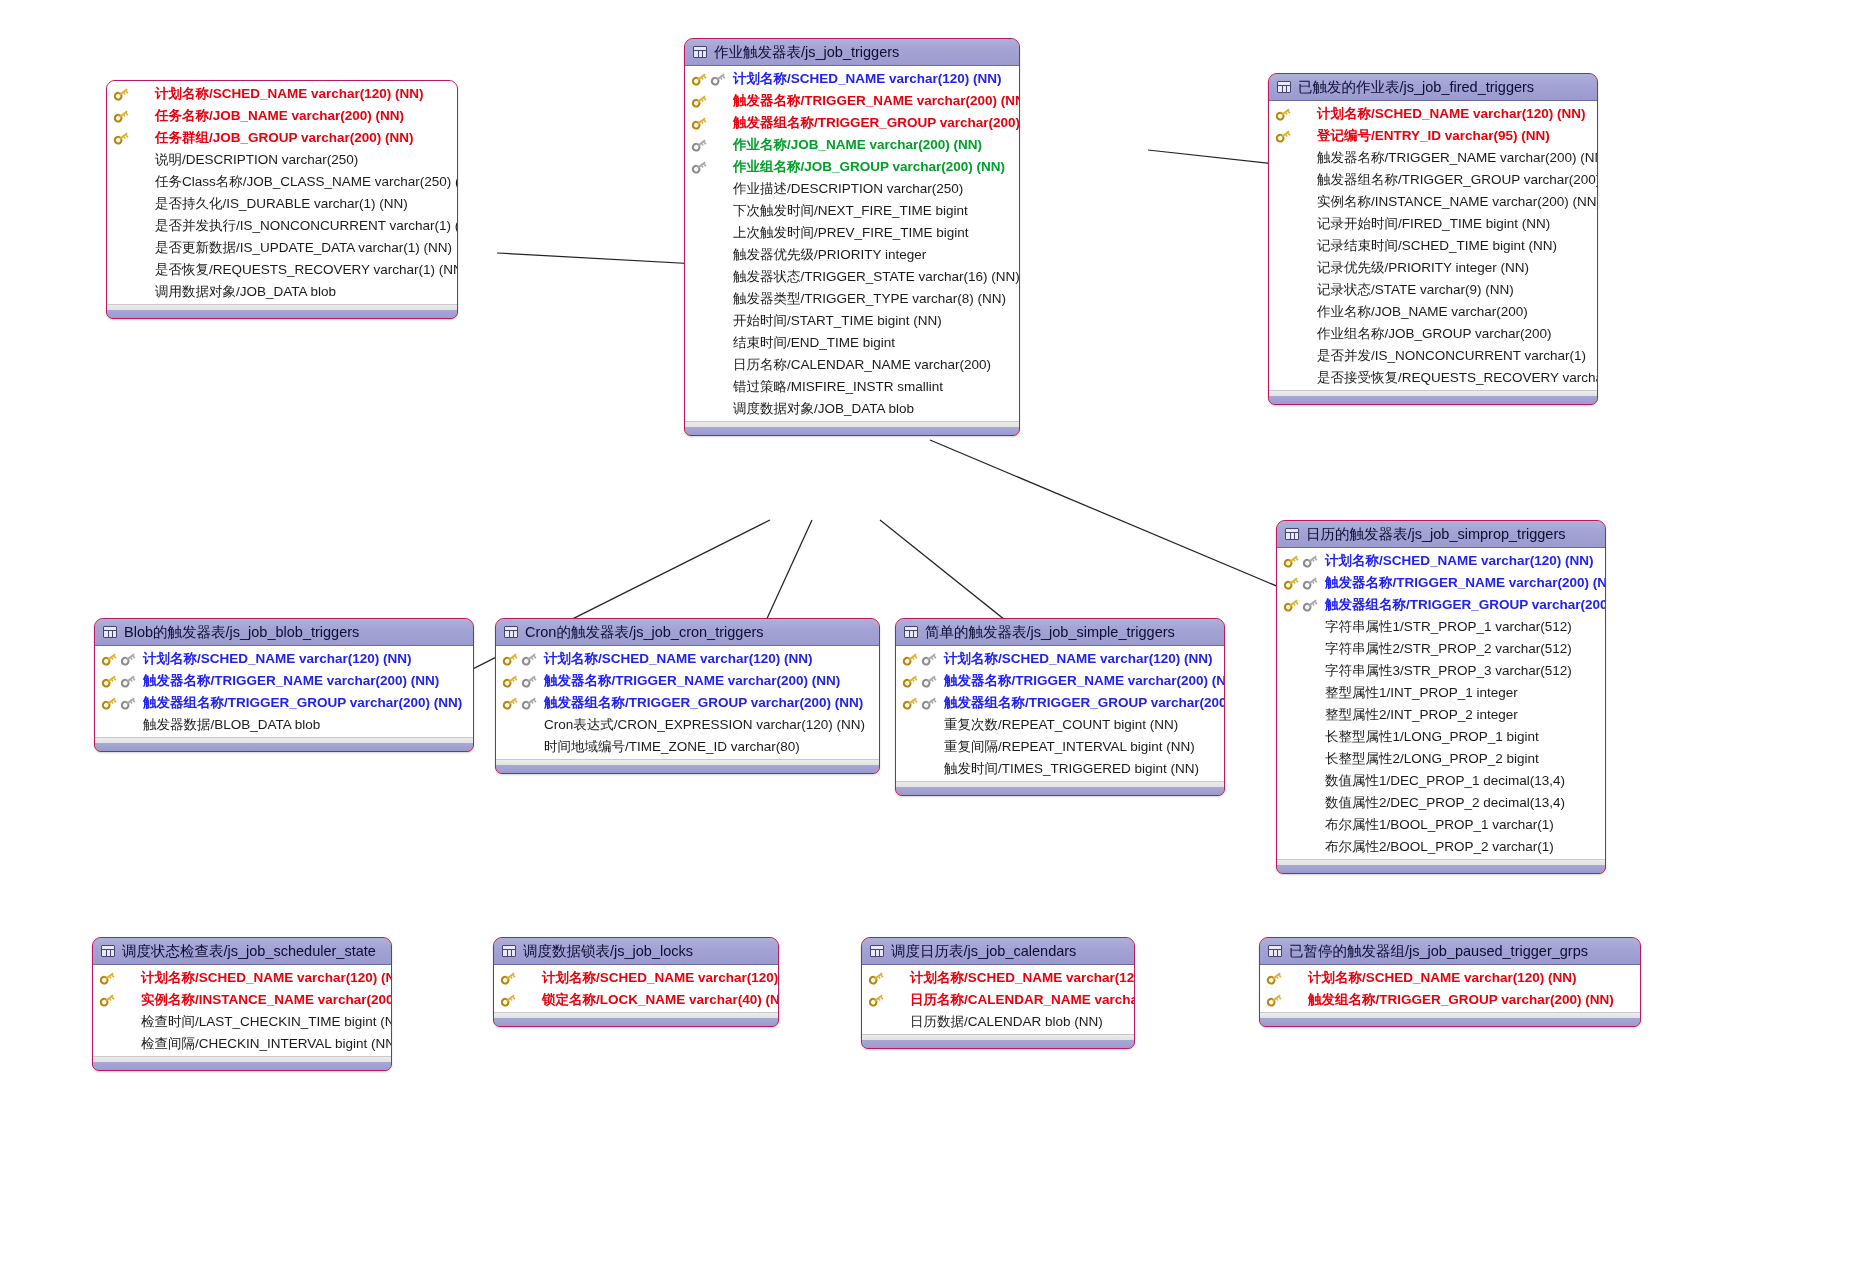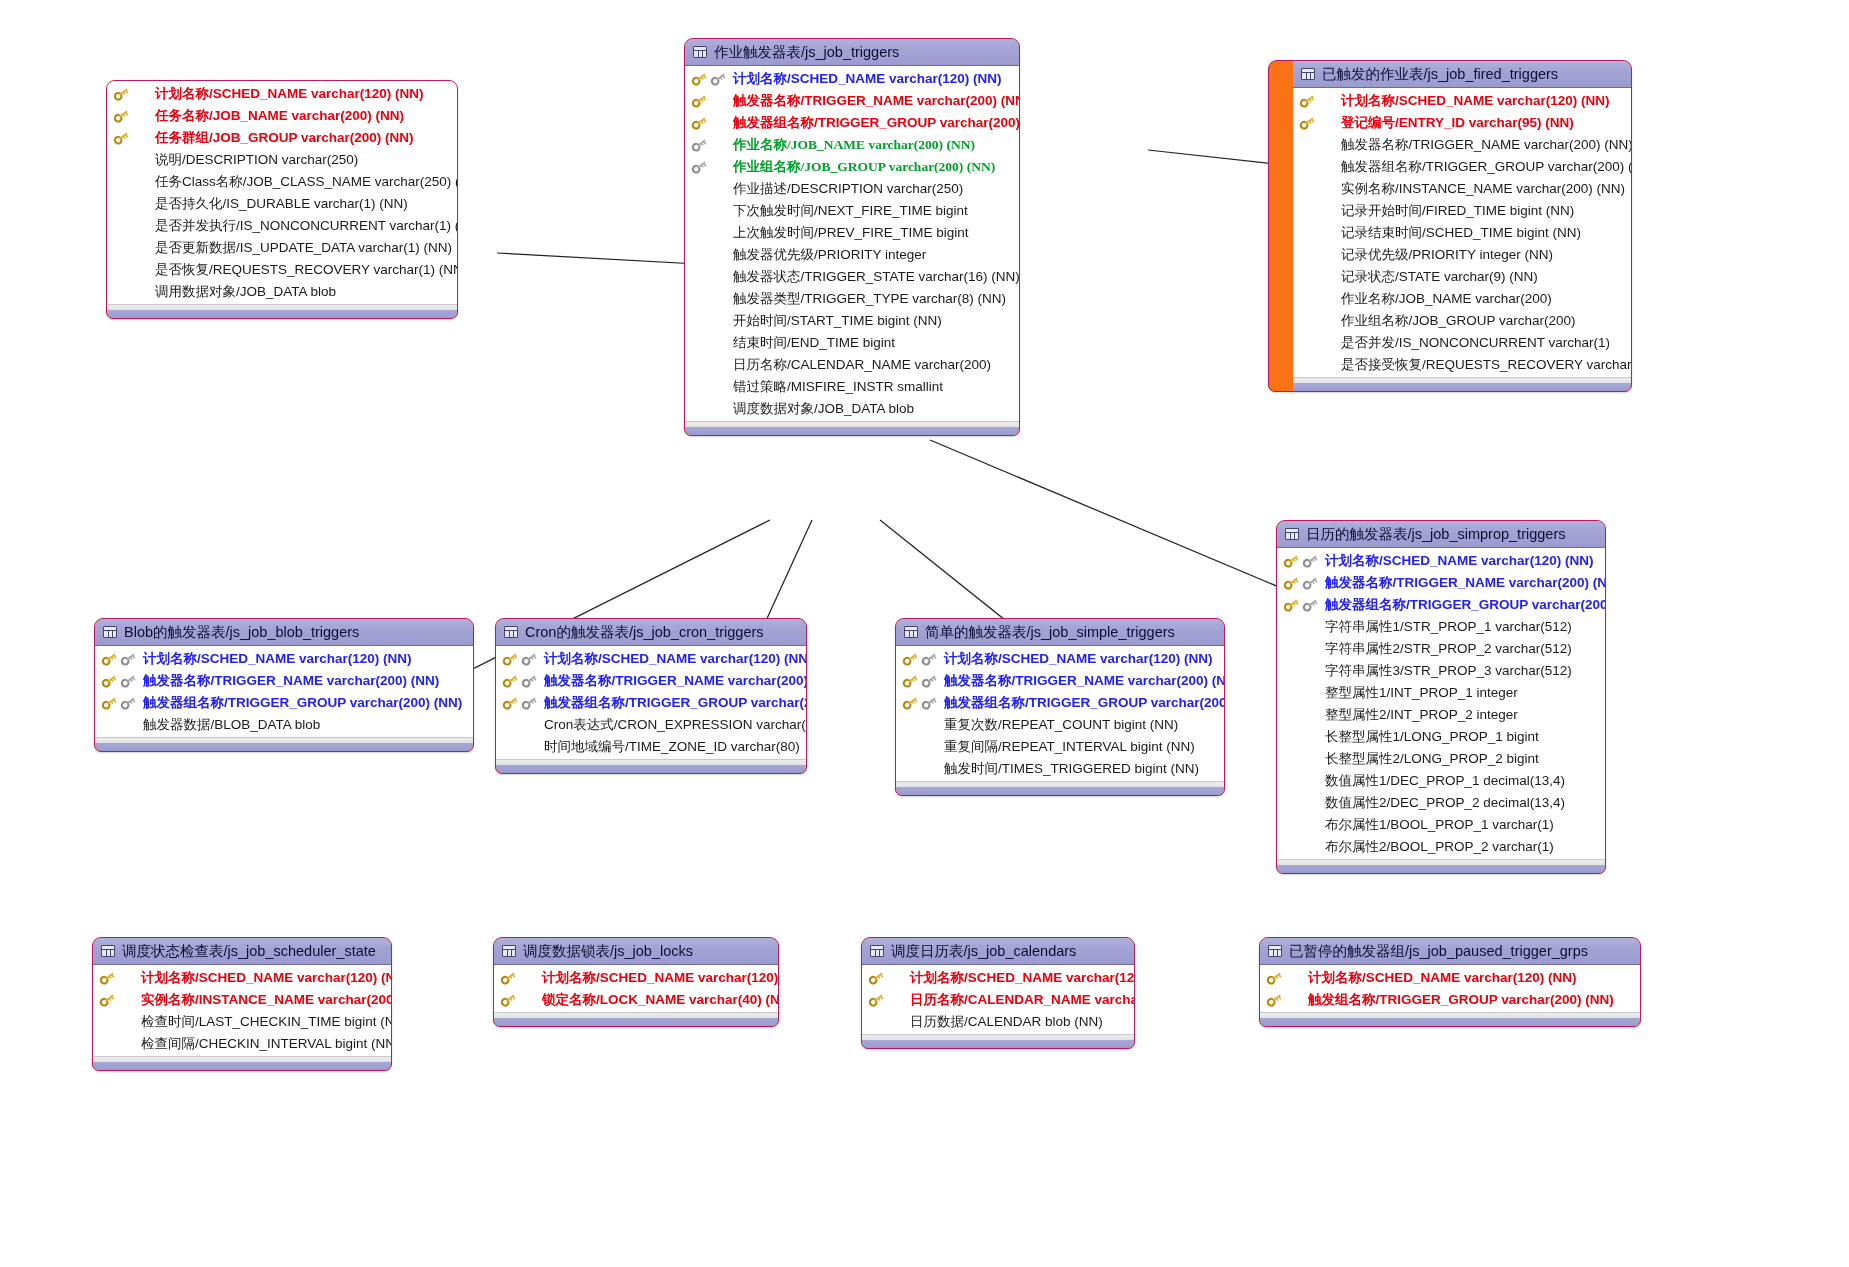--- a/index.html
+++ b/index.html
@@ -57,21 +57,21 @@
   }
   .keys{
     width:42px;flex:0 0 42px;
     display:flex;align-items:center;gap:2px;
     height:18px;
   }
   .k{display:inline-block;width:17px;height:14px;}
   .lbl{line-height:14px;}
   .c-red{color:#e8000d;font-weight:bold;}
   .c-blue{color:#2222ee;font-weight:bold;}
-  .c-green{color:#00a02a;font-weight:bold;font-family:Liberation Serif, serif;}
+  .c-green{color:#00a02a;font-weight:bold;}
   .c-black{color:#1a1a1a;font-weight:normal;}
   .tbl-foot{
     height:13px;
     background:linear-gradient(to bottom,#ececec 0%,#e2e2e2 40%,#a7a7d4 41%,#9b9bd0 100%);
     border-top:1px solid #c9c9c9;
   }
 </style>
 </head>
 <body>
 
@@ -300,21 +300,21 @@
           <span class="keys"></span>
           <span class="lbl c-black">错过策略/MISFIRE_INSTR smallint</span>
         </div>
         <div class="row">
           <span class="keys"></span>
           <span class="lbl c-black">调度数据对象/JOB_DATA blob</span>
         </div>
       </div>
       <div class="tbl-foot"></div>
     </div>
-    <div class="tbl" style="left: 1222px; top: 60px; width: 364px; padding-left: 24px;">
+    <div class="tbl" style="left: 1222px; top: 73px; width: 330px;">
       <div class="tbl-hdr">
         <span class="grid-ico"></span>
         <span class="tbl-title">已触发的作业表/js_job_fired_triggers</span>
       </div>
       <div class="tbl-body">
         <div class="row">
           <span class="keys">
             <span class="k"><svg width="17" height="14" viewBox="0 0 17 14" xmlns="http://www.w3.org/2000/svg">
                 <g transform="rotate(-38 8 7)">
                   <circle cx="4.4" cy="7" r="3.3" fill="none" stroke="#b8860b" stroke-width="2.1"></circle>
@@ -463,21 +463,21 @@
           </span>
           <span class="lbl c-blue">触发器组名称/TRIGGER_GROUP varchar(200) (NN)</span>
         </div>
         <div class="row">
           <span class="keys"></span>
           <span class="lbl c-black">触发器数据/BLOB_DATA blob</span>
         </div>
       </div>
       <div class="tbl-foot"></div>
     </div>
-    <div class="tbl" style="left: 449px; top: 618px; width: 312px;">
+    <div class="tbl" style="left: 449px; top: 618px; width: 385px;">
       <div class="tbl-hdr">
         <span class="grid-ico"></span>
         <span class="tbl-title">Cron的触发器表/js_job_cron_triggers</span>
       </div>
       <div class="tbl-body">
         <div class="row">
           <span class="keys">
             <span class="k"><svg width="17" height="14" viewBox="0 0 17 14" xmlns="http://www.w3.org/2000/svg">
                 <g transform="rotate(-38 8 7)">
                   <circle cx="4.4" cy="7" r="3.3" fill="none" stroke="#b8860b" stroke-width="2.1"></circle>

